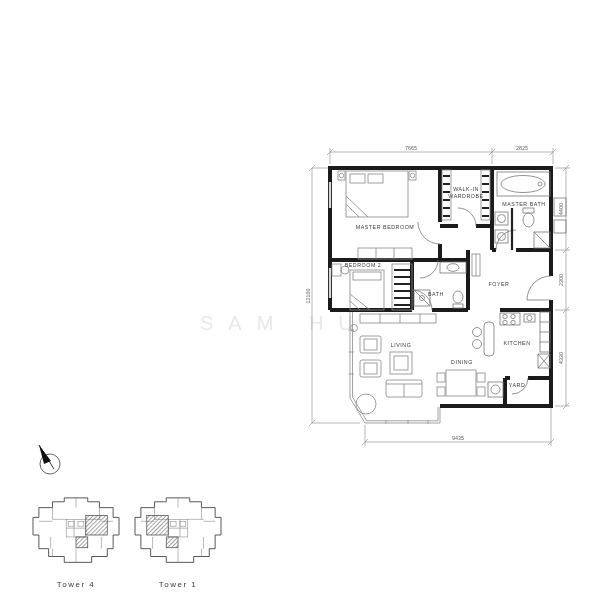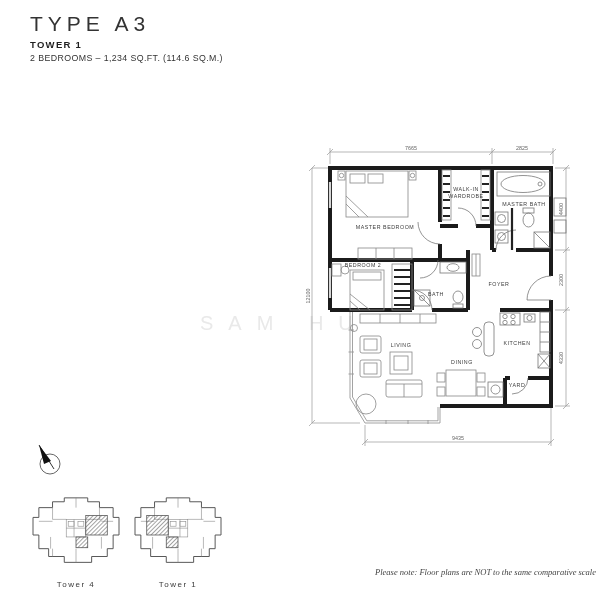--- a/index.html
+++ b/index.html
@@ -31,25 +31,20 @@
   .glass{stroke:#999;stroke-width:0.9;fill:none;}
   .dim{stroke:#999;stroke-width:0.7;fill:none;}
   .kp-outline{stroke:#555;stroke-width:1;fill:none;}
   .kp-inner{stroke:#888;stroke-width:0.6;fill:none;}
 </style>
 </head>
 <body>
 
 <div class="canvas">
 
-  <div class="hdr">
-    <div class="title">TYPE A3</div>
-    <div class="tower">TOWER 1</div>
-    <div class="specs">2 BEDROOMS – 1,234 SQ.FT. (114.6 SQ.M.)</div>
-  </div>
 
   <div class="wm">SAM HU</div>
 
   <svg class="plan" width="280" height="312" viewBox="0 0 280 312">
 
     <g>
 
       <path class="dim" d="M30,14 H253 M30,10 V26 M192,10 V26 M253,10 V26
                            M27,17 L33,11 M189,17 L195,11 M250,17 L256,11"></path>
 
@@ -275,15 +270,14 @@
       <rect x="40" y="30" width="6" height="5"></rect>
         <rect x="50" y="30" width="6" height="5"></rect>
     </g>
     <rect x="16" y="24" width="22" height="20" fill="url(#hatchB)" stroke="#555" stroke-width="0.8"></rect>
     <rect x="36" y="46" width="12" height="11" fill="url(#hatchB)" stroke="#555" stroke-width="0.8"></rect>
   </svg>
 
   <div class="kplabel kp2">Tower 4</div>
   <div class="kplabel kp1">Tower 1</div>
 
-  <div class="note">Please note: Floor plans are NOT to the same comparative scale</div>
 
 </div>
 
 </body></html>

